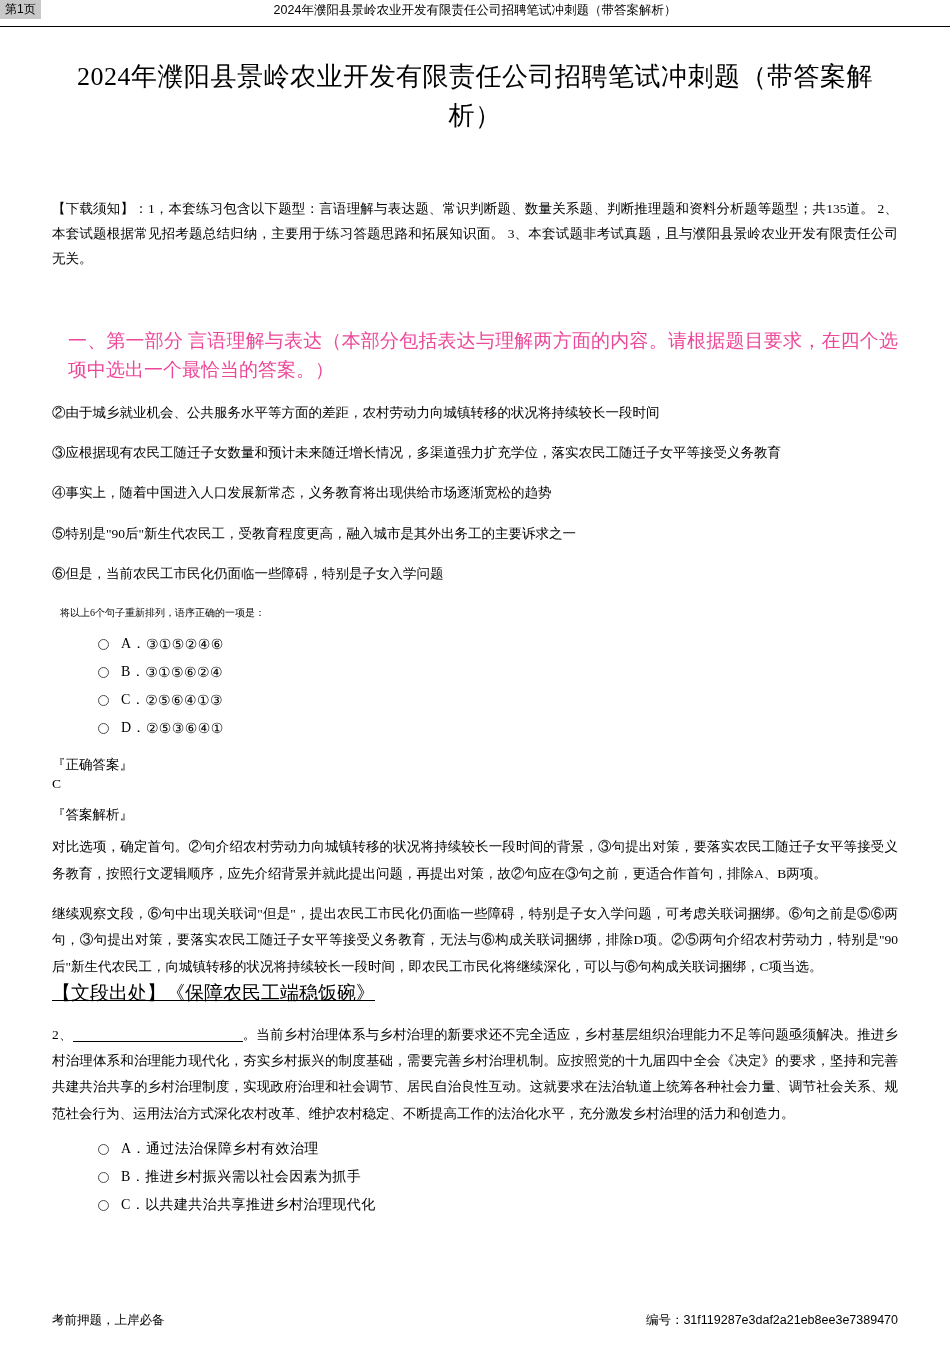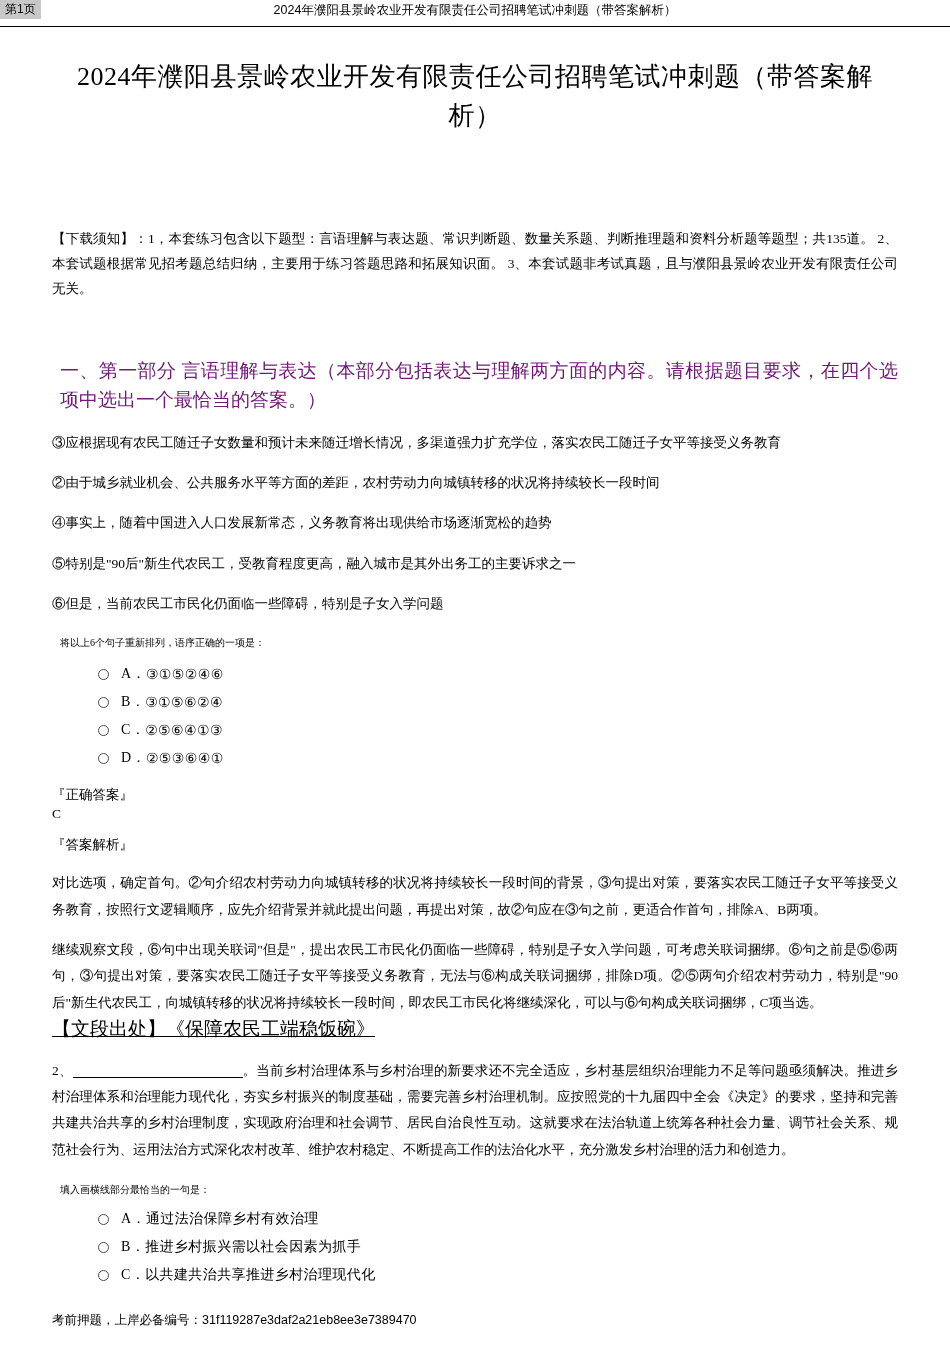--- a/index.html
+++ b/index.html
@@ -57,28 +57,28 @@
     font-size: 26px;
     font-weight: normal;
     text-align: center;
     margin: 14px 0 0 0;
     line-height: 1.5;
     letter-spacing: 0.5px;
   }
   .notice {
     font-size: 13.5px;
     line-height: 1.85;
-    margin-top: 92px;
+    margin-top: 62px;
     text-align: justify;
   }
   h2.section-title {
     font-size: 19px;
     font-weight: normal;
-    color: #701a75;
-    margin: 54px 0 0 8px;
+    color: #ec4899;
+    margin: 54px 0 0 16px;
     line-height: 1.55;
     text-align: justify;
   }
   .q-line {
     font-size: 13.5px;
     line-height: 1.8;
     margin-top: 16px;
     text-align: justify;
   }
   .q-prompt {
@@ -117,21 +117,21 @@
     font-size: 13.5px;
     margin-top: 2px;
   }
   .para {
     font-size: 13.5px;
     line-height: 1.95;
     margin-top: 14px;
     text-align: justify;
   }
   .para.first {
-    margin-top: 16px;
+    margin-top: 10px;
   }
   .src {
     font-size: 19px;
     text-decoration: underline;
   }
   .q2-body {
     font-size: 13.5px;
     line-height: 1.95;
     margin-top: 16px;
     text-align: justify;
@@ -147,20 +147,21 @@
     padding-left: 46px;
   }
   
   .footer {
     position: absolute;
     left: 0;
     right: 0;
     bottom: 16px;
     padding: 0 52px;
     display: flex;
+    justify-content: space-between;
     font-size: 12.5px;
     font-family: "Liberation Sans", sans-serif;
   }
   .footer .code {
     font-family: "Liberation Sans", sans-serif;
   }
 </style>
 </head>
 <body>
 
@@ -173,22 +174,22 @@
 
   <div class="content">
 
     <h1 class="doc-title">2024年濮阳县景岭农业开发有限责任公司招聘笔试冲刺题（带答案解析）</h1>
 
     <div class="notice">【下载须知】：1，本套练习包含以下题型：言语理解与表达题、常识判断题、数量关系题、判断推理题和资料分析题等题型；共135道。 2、本套试题根据常见招考题总结归纳，主要用于练习答题思路和拓展知识面。 3、本套试题非考试真题，且与濮阳县景岭农业开发有限责任公司无关。</div>
 
     <h2 class="section-title">一、第一部分  言语理解与表达（本部分包括表达与理解两方面的内容。请根据题目要求，在四个选项中选出一个最恰当的答案。）</h2>
 
     <div>
+      <div class="q-line">②由于城乡就业机会、公共服务水平等方面的差距，农村劳动力向城镇转移的状况将持续较长一段时间</div>
       <div class="q-line">③应根据现有农民工随迁子女数量和预计未来随迁增长情况，多渠道强力扩充学位，落实农民工随迁子女平等接受义务教育</div>
-      <div class="q-line">②由于城乡就业机会、公共服务水平等方面的差距，农村劳动力向城镇转移的状况将持续较长一段时间</div>
       <div class="q-line">④事实上，随着中国进入人口发展新常态，义务教育将出现供给市场逐渐宽松的趋势</div>
       <div class="q-line">⑤特别是"90后"新生代农民工，受教育程度更高，融入城市是其外出务工的主要诉求之一</div>
       <div class="q-line">⑥但是，当前农民工市民化仍面临一些障碍，特别是子女入学问题</div>
 
       <div class="q-prompt">将以上6个句子重新排列，语序正确的一项是：</div>
 
       <div class="options">
         <div class="opt">
           <span class="radio"></span>
           <span class="opt-label">A．</span>
@@ -217,21 +218,20 @@
       <div class="ans-head">『答案解析』</div>
       <div class="para first">对比选项，确定首句。②句介绍农村劳动力向城镇转移的状况将持续较长一段时间的背景，③句提出对策，要落实农民工随迁子女平等接受义务教育，按照行文逻辑顺序，应先介绍背景并就此提出问题，再提出对策，故②句应在③句之前，更适合作首句，排除A、B两项。</div>
       <div class="para">继续观察文段，⑥句中出现关联词"但是"，提出农民工市民化仍面临一些障碍，特别是子女入学问题，可考虑关联词捆绑。⑥句之前是⑤⑥两句，③句提出对策，要落实农民工随迁子女平等接受义务教育，无法与⑥构成关联词捆绑，排除D项。②⑤两句介绍农村劳动力，特别是"90后"新生代农民工，向城镇转移的状况将持续较长一段时间，即农民工市民化将继续深化，可以与⑥句构成关联词捆绑，C项当选。</div>
 
       <div class="src"><span>【文段出处】</span><span>《保障农民工端稳饭碗》</span></div>
     </div>
 
     <div>
       <div class="q2-body"><span>2、</span><span class="blank"></span><span>。当前乡村治理体系与乡村治理的新要求还不完全适应，乡村基层组织治理能力不足等问题亟须解决。推进乡村治理体系和治理能力现代化，夯实乡村振兴的制度基础，需要完善乡村治理机制。应按照党的十九届四中全会《决定》的要求，坚持和完善共建共治共享的乡村治理制度，实现政府治理和社会调节、居民自治良性互动。这就要求在法治轨道上统筹各种社会力量、调节社会关系、规范社会行为、运用法治方式深化农村改革、维护农村稳定、不断提高工作的法治化水平，充分激发乡村治理的活力和创造力。</span></div>
 
-      <div class="q-prompt">填入画横线部分最恰当的一句是：</div>
 
       <div class="options2">
         <div class="opt">
           <span class="radio"></span>
           <span class="opt-label">A．</span>
           <span class="opt-label">通过法治保障乡村有效治理</span>
         </div>
         <div class="opt">
           <span class="radio"></span>
           <span class="opt-label">B．</span>

